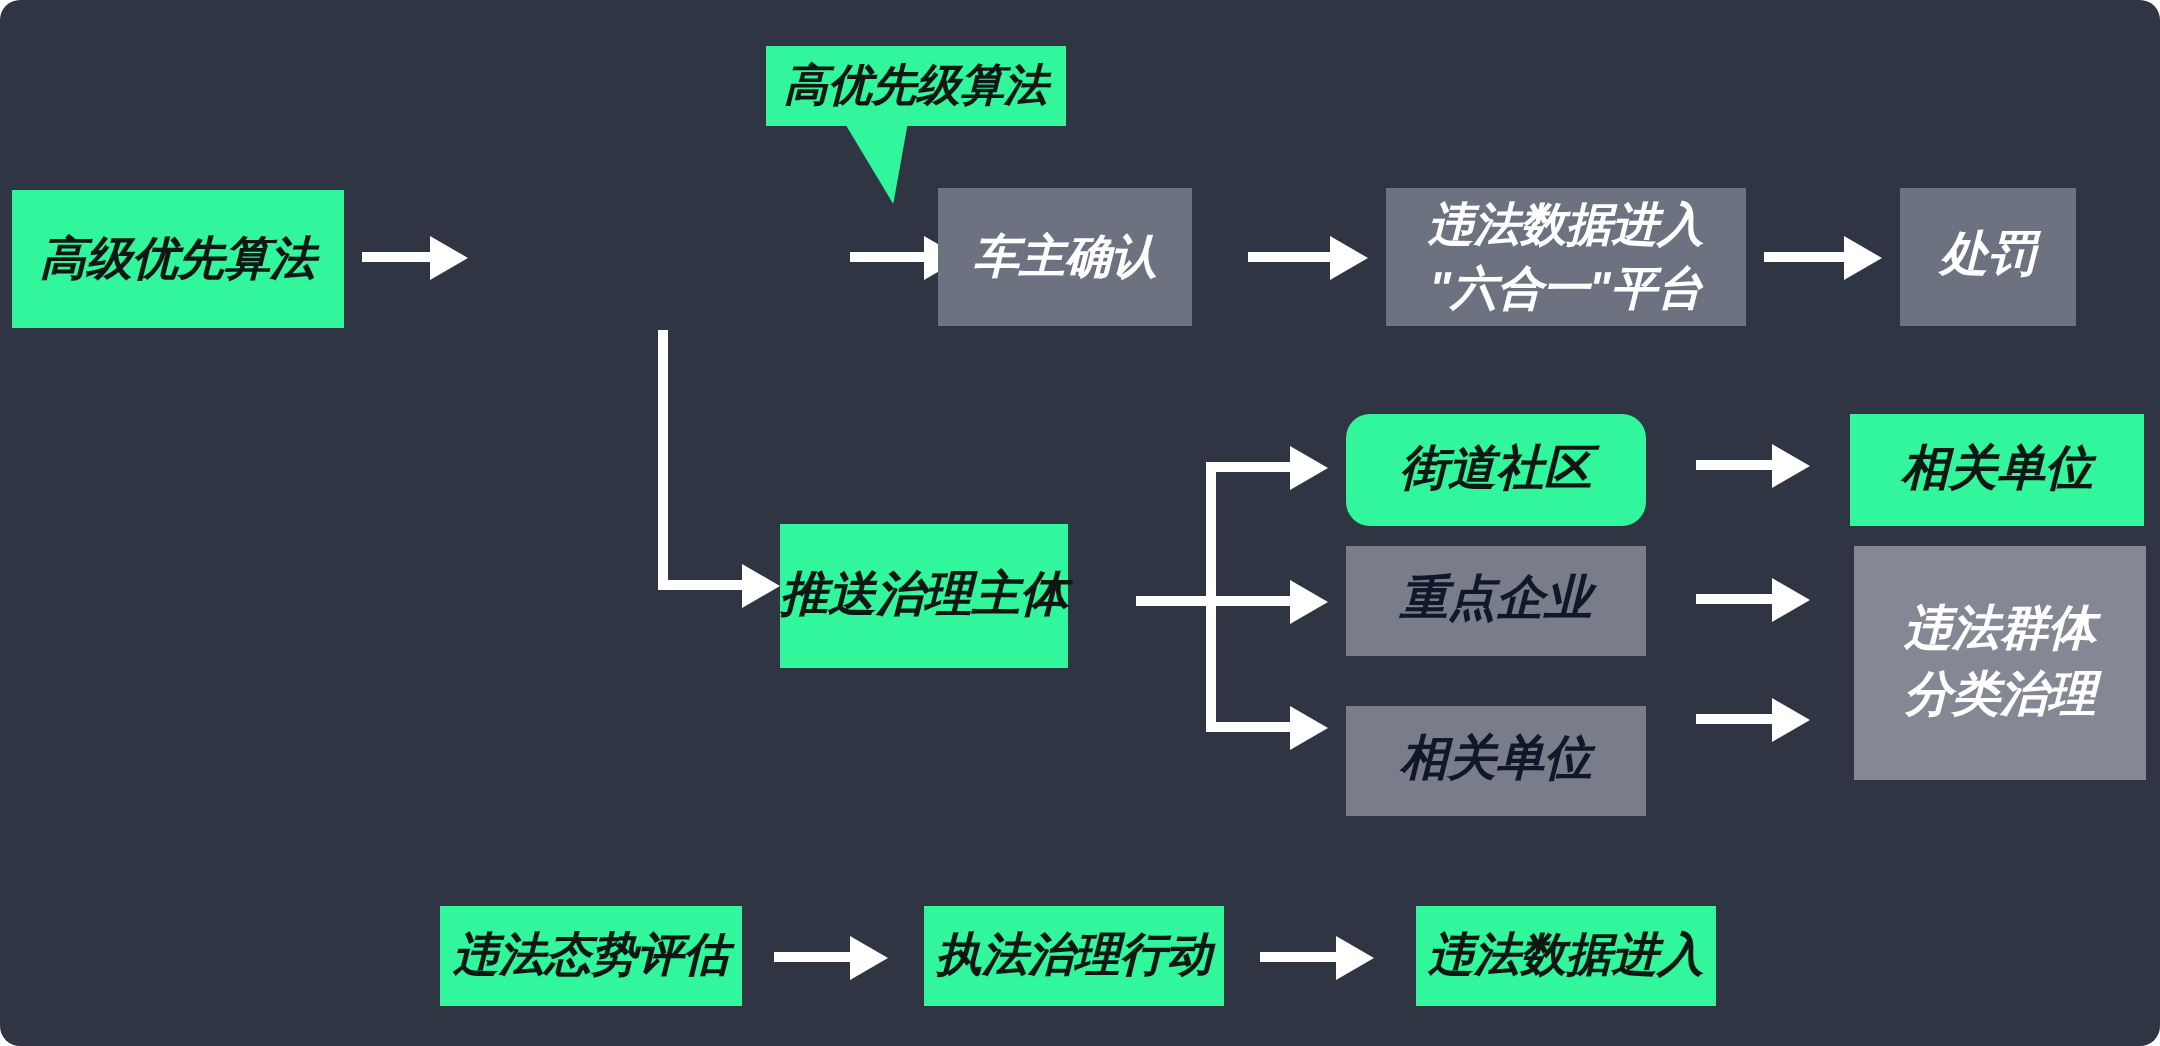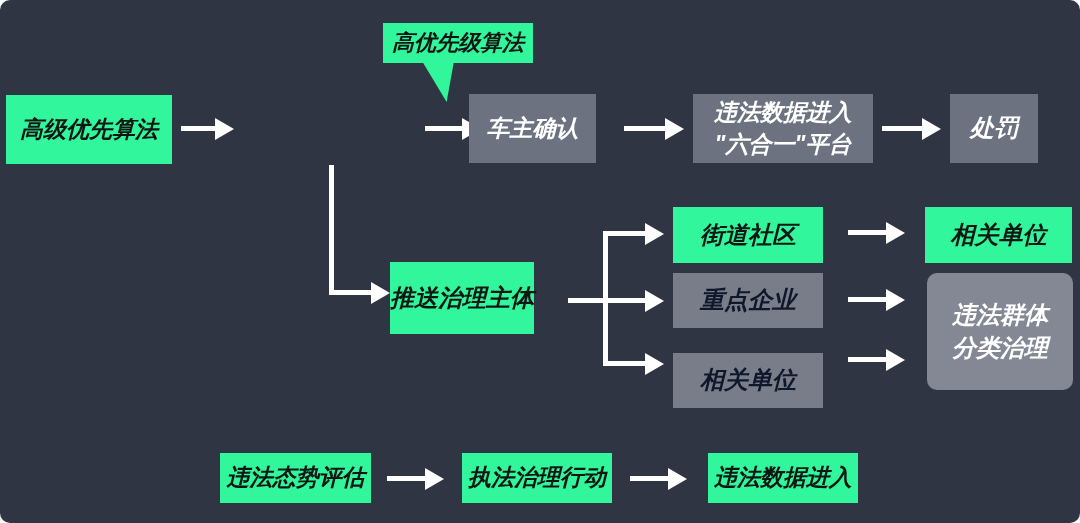--- a/index.html
+++ b/index.html
@@ -18,21 +18,21 @@
     text-align:center;
     font-weight:700;
     font-size:23px;
     line-height:1.35;
     white-space:pre-line;
     box-sizing:border-box;
   }
   .green { background:#32f69b; color:#0e1713; }
   .g1 { background:#6c7280; color:#ffffff; }
   .g2 { background:#787d89; color:#0f172a; }
-  .g3 { background:#848894; color:#ffffff;border-radius:10px; }
+  .g3 { background:#848894; color:#ffffff; }
 
   
   .arr {
     position:absolute;
     height:5px; background:#ffffff;
   }
   .arr::after {
     content:"";
     position:absolute; left:100%; top:50%;
     transform:translateY(-50%);
@@ -73,21 +73,21 @@
   <div class="vline" style="left:329px; top:165px; height:128px;"></div>
   <div class="arr" style="left:329px; top:290px; width:42px;"></div>
 
   <div class="box green" style="left:390px; top:262px; width:144px; height:72px; font-size:24px;">推送治理主体</div>
 
   <div class="vline" style="left:603px; top:231px; height:135px;"></div>
   <div class="arr" style="left:603px; top:231px; width:42px;"></div>
   <div class="arr" style="left:568px; top:298px; width:77px;"></div>
   <div class="arr" style="left:603px; top:361px; width:42px;"></div>
 
-  <div class="box green" style="left:673px; top:207px; width:150px; height:56px; font-size:24px;">街道社区</div>
+  <div class="box green" style="left:673px; top:207px; width:150px; height:56px; font-size:24px;border-radius:12px;">街道社区</div>
   <div class="box g2" style="left:673px; top:273px; width:150px; height:55px; font-size:24px;">重点企业</div>
   <div class="box g2" style="left:673px; top:337px; width:150px; height:55px; font-size:24px;margin-top:16px;">相关单位</div>
 
   <div class="arr" style="left:848px; top:230px; width:38px;"></div>
   <div class="arr" style="left:848px; top:297px; width:38px;"></div>
   <div class="arr" style="left:848px; top:357px; width:38px;"></div>
 
   <div class="box green" style="left:925px; top:207px; width:147px; height:56px; font-size:24px;">相关单位</div>
   <div class="box g3" style="left:927px; top:273px; width:146px; height:117px; font-size:24px;">违法群体
 分类治理</div>

